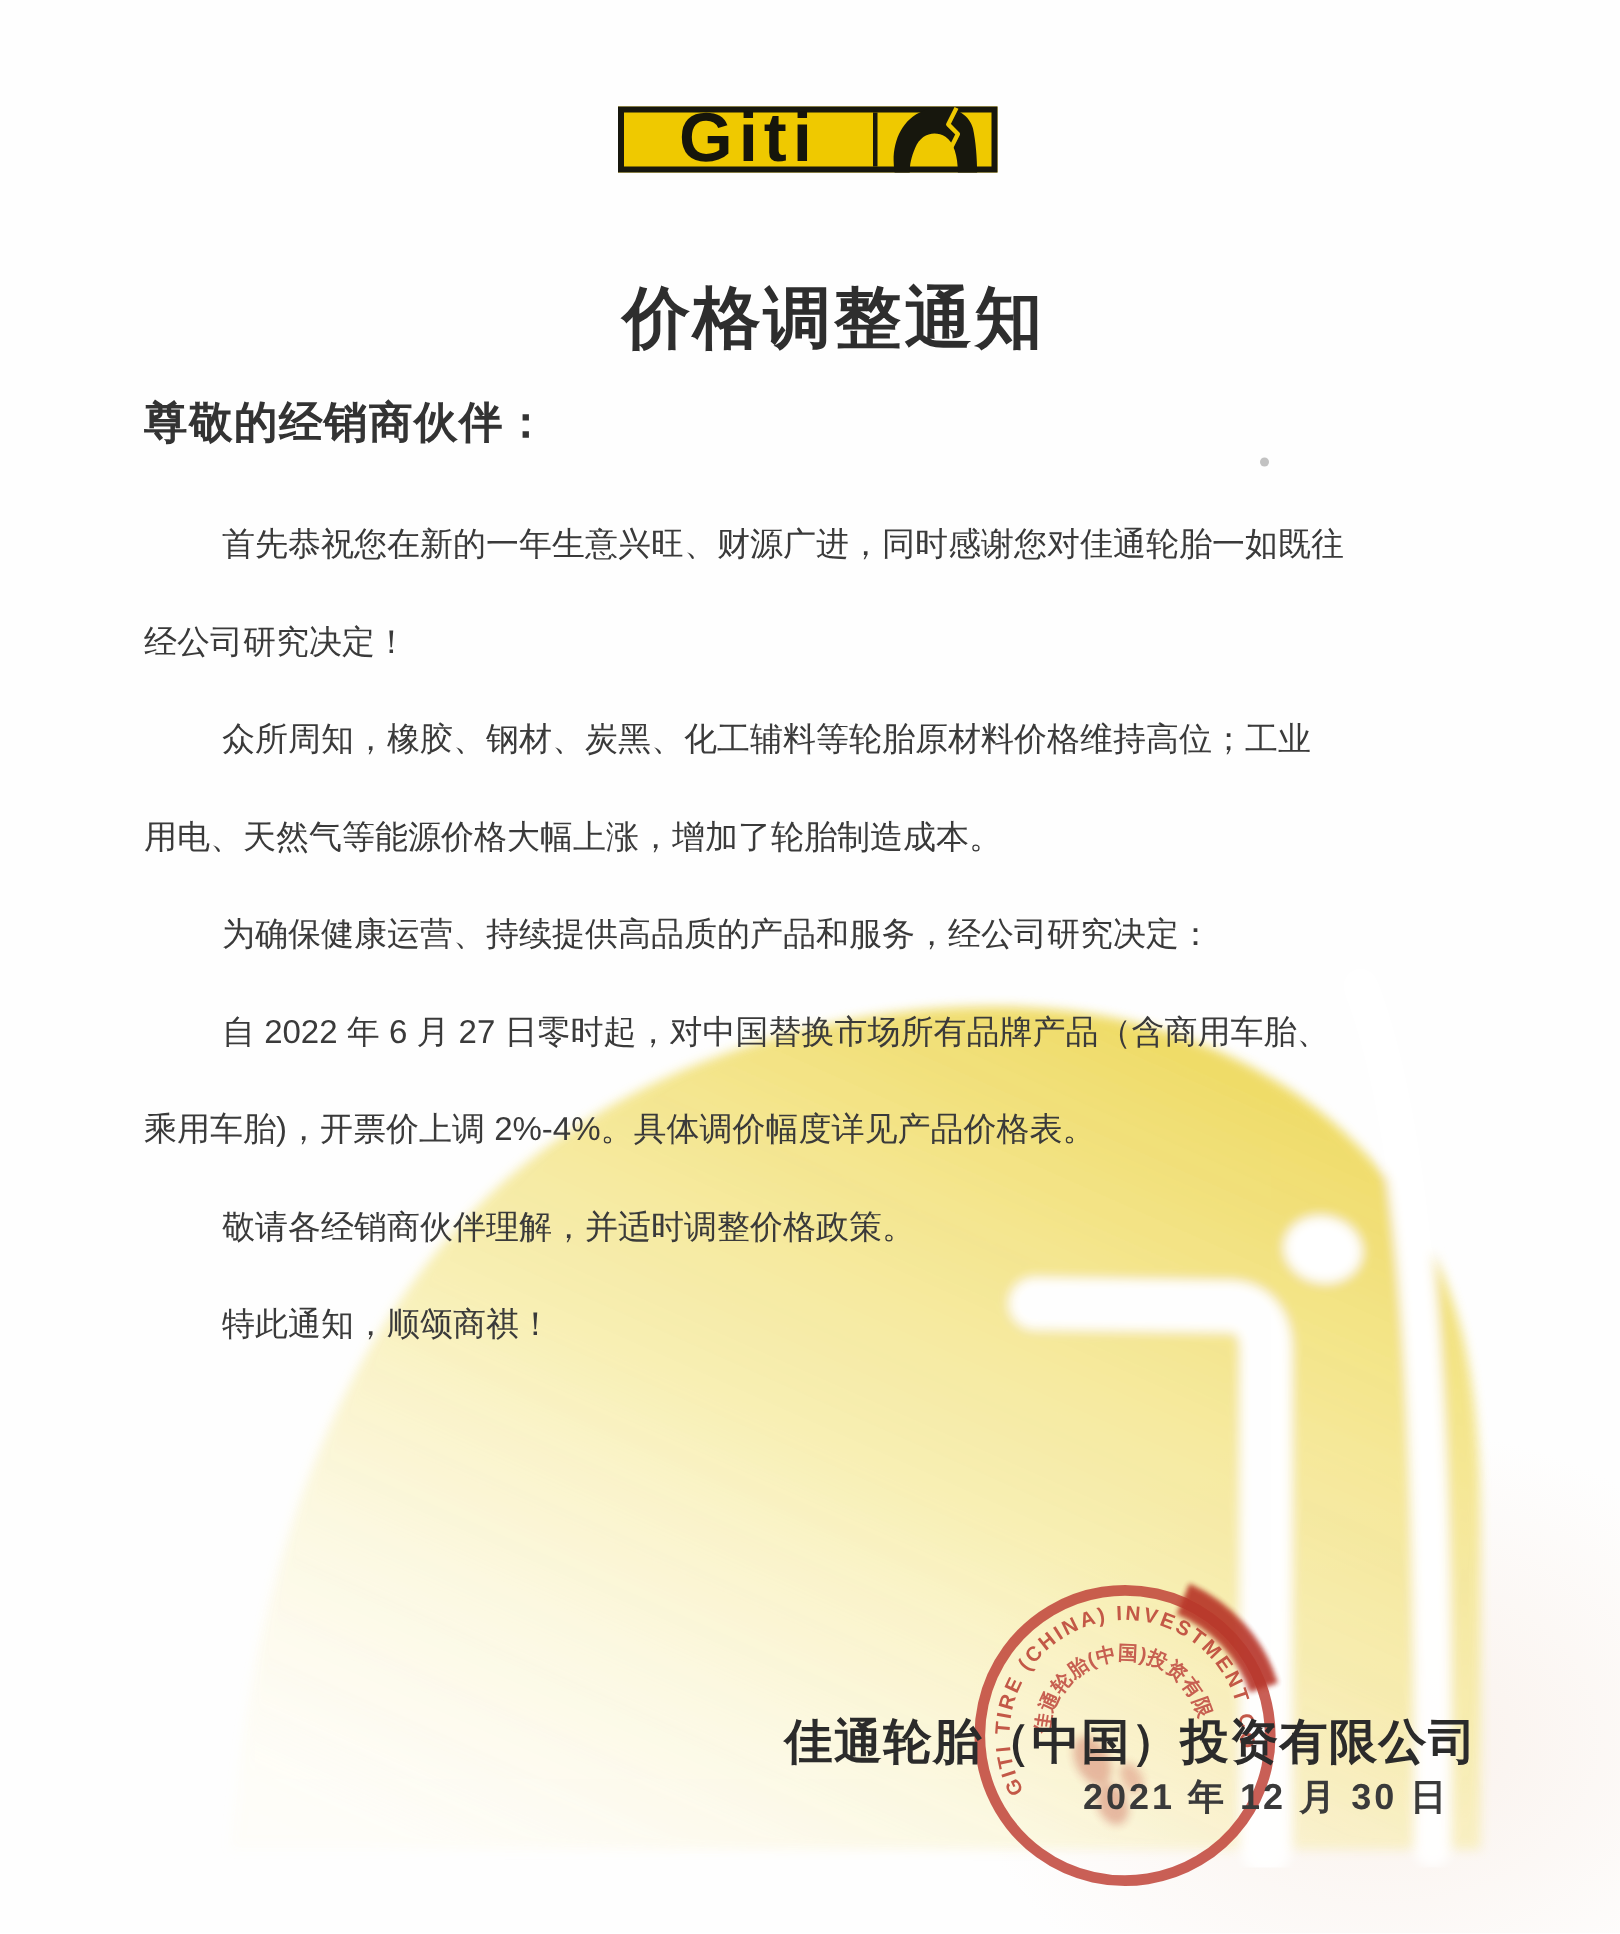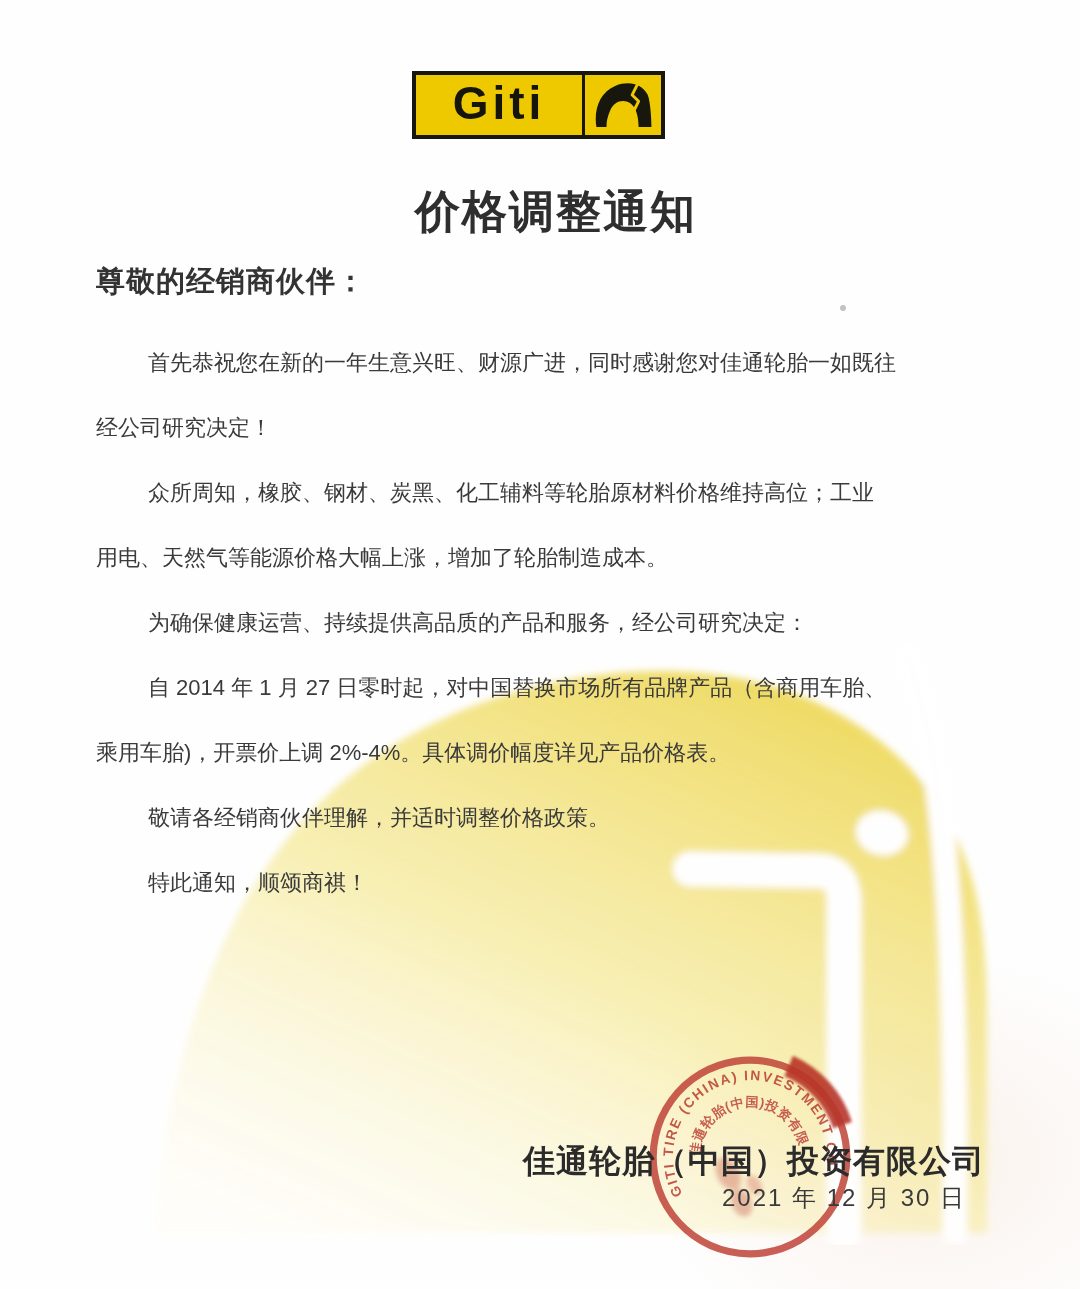--- a/index.html
+++ b/index.html
@@ -8,21 +8,21 @@
     background:#fefefe;
     font-family:"Liberation Sans","DejaVu Sans",sans-serif;
   }
   .warm-glow{
     position:absolute;right:-120px;bottom:-80px;width:560px;height:420px;
     background:radial-gradient(ellipse at center, rgba(246,230,219,0.55) 0%, rgba(246,230,219,0) 70%);
     z-index:1;pointer-events:none;
   }
   
   .logo-box{
-    position:absolute;left:412px;top:71px;width:253px;height:68px;
+    position:absolute;left:412px;top:71px;width:253px;height:44px;
     background:#efc900;border:4px solid #17170d;box-sizing:border-box;
     display:flex;align-items:stretch;z-index:3;
   }
   .logo-left{
     flex:0 0 166px;display:flex;align-items:center;justify-content:center;
     border-right:3px solid #17170d;
   }
   .logo-wordmark{
     font-size:46px;font-weight:800;color:#15150b;letter-spacing:4px;
     line-height:1;transform:translateY(-2px);
@@ -51,21 +51,21 @@
   
   .watermark{position:absolute;left:145px;top:635px;width:860px;height:610px;z-index:2;pointer-events:none;}
   
   .stamp{position:absolute;left:640px;top:1047px;width:220px;height:220px;z-index:4;}
   
   .sig-company{
     position:absolute;right:95px;top:1140px;font-size:32px;font-weight:700;
     color:#2b2b2b;letter-spacing:1px;z-index:5;white-space:nowrap;
   }
   .sig-date{
-    position:absolute;left:722px;top:1182px;font-size:24px;font-weight:400;
+    position:absolute;left:722px;top:1182px;font-size:24px;font-weight:700;
     color:#3a3a3a;letter-spacing:2px;z-index:5;white-space:nowrap;
   }
 </style>
 </head>
 <body>
 
 <div class="page">
 
   <div class="warm-glow"></div>
 
@@ -107,21 +107,21 @@
   <div class="stray-dot"></div>
 
   <div class="salutation">尊敬的经销商伙伴：</div>
 
   <div class="body-text">
     <div class="line indent">首先恭祝您在新的一年生意兴旺、财源广进，同时感谢您对佳通轮胎一如既往</div>
     <div class="line">经公司研究决定！</div>
     <div class="line indent">众所周知，橡胶、钢材、炭黑、化工辅料等轮胎原材料价格维持高位；工业</div>
     <div class="line">用电、天然气等能源价格大幅上涨，增加了轮胎制造成本。</div>
     <div class="line indent">为确保健康运营、持续提供高品质的产品和服务，经公司研究决定：</div>
-    <div class="line indent">自 2014 年 1 月 27 日零时起，对中国替换市场所有品牌产品（含商用车胎、</div>
+    <div class="line indent">自 2022 年 6 月 27 日零时起，对中国替换市场所有品牌产品（含商用车胎、</div>
     <div class="line">乘用车胎)，开票价上调 2%-4%。具体调价幅度详见产品价格表。</div>
     <div class="line indent">敬请各经销商伙伴理解，并适时调整价格政策。</div>
     <div class="line indent">特此通知，顺颂商祺！</div>
   </div>
 
   <svg class="stamp" viewBox="0 0 200 200" xmlns="http://www.w3.org/2000/svg" aria-hidden="true">
     <defs>
       <path id="ringPath" d="M 34.2 123.9 A 70 70 0 1 1 165.8 123.9" fill="none"></path>
       <path id="innerPath" d="M 54.7 92 A 46 46 0 0 1 145.3 92" fill="none"></path>
       <filter id="blobBlur" x="-20%" y="-20%" width="140%" height="140%">

